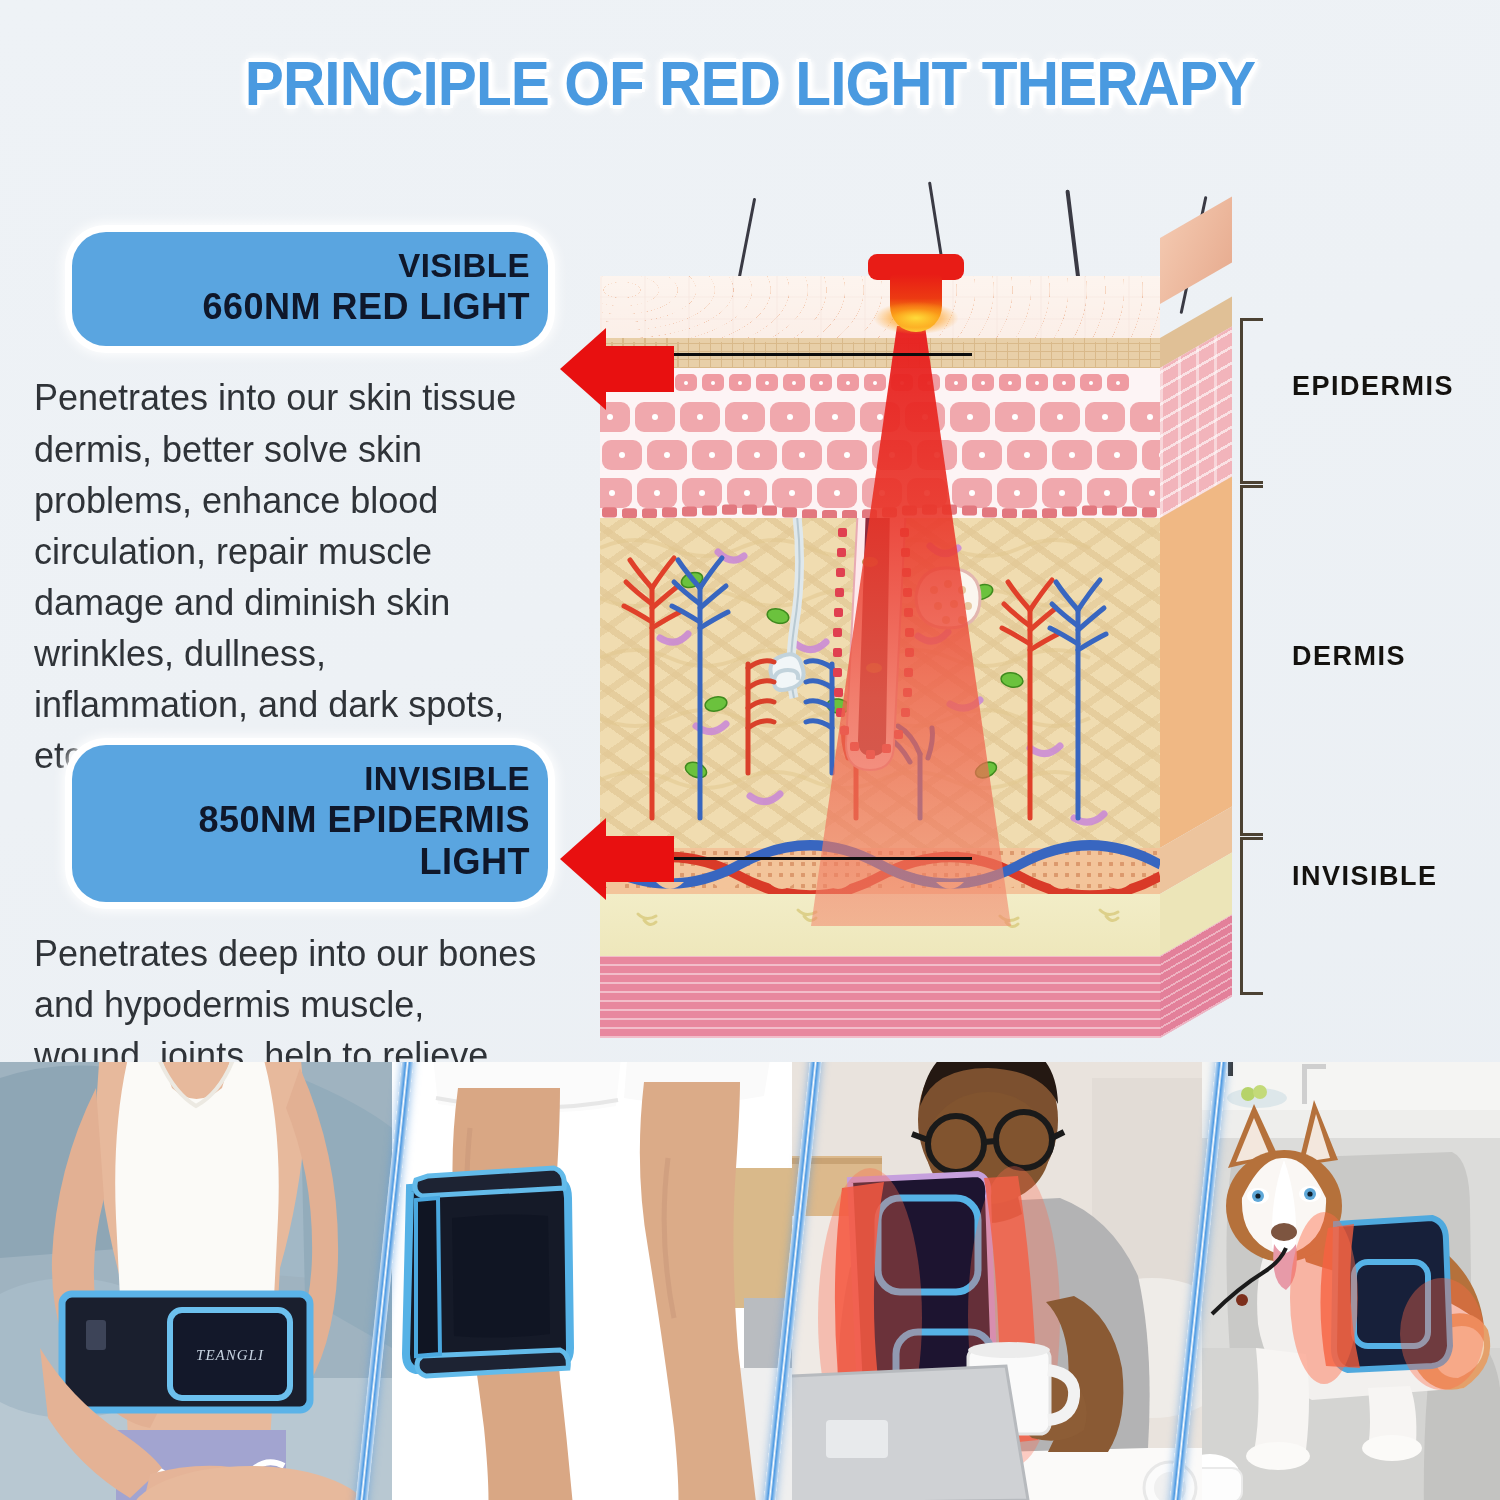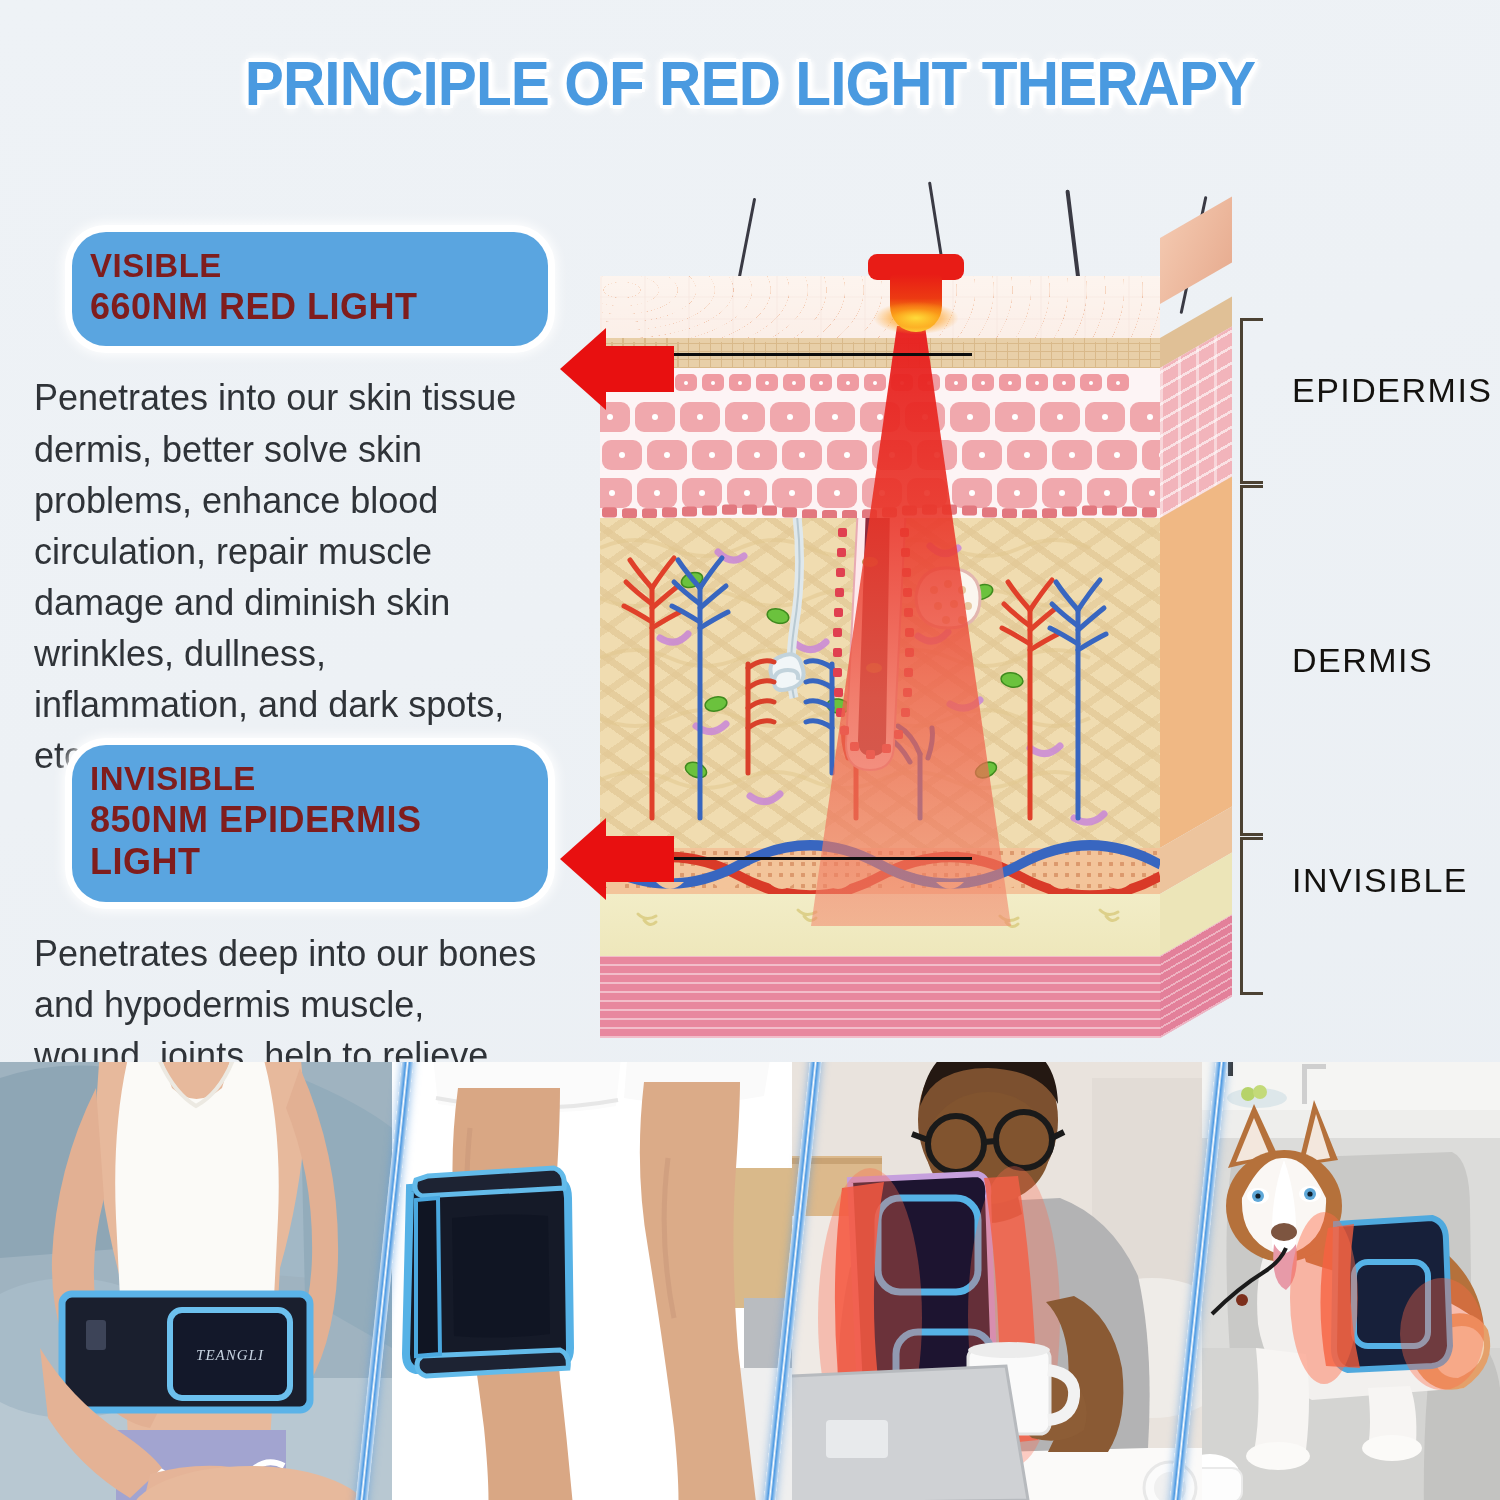--- a/index.html
+++ b/index.html
@@ -26,22 +26,22 @@
       -6px 0 6px #fff, 6px 0 6px #fff, 0 6px 8px #fff, 0 -6px 8px #fff;
   }
 
   
   .block{position:absolute;left:28px;width:520px;}
   .block.one{top:232px;}
   .block.two{top:745px;}
 
   .badge{
     background:#5aa5e0;border-radius:34px;
-    padding:15px 18px 18px;text-align:left;
-    color:#7f1d1d;font-weight:700;
+    padding:15px 18px 18px;text-align:right;
+    color:#0f172a;font-weight:700;
     box-shadow:0 0 0 7px #ffffff, 0 0 12px 9px rgba(255,255,255,0.95);
     margin-left:44px;
   }
   .badge .l1{font-size:33px;line-height:1.18;letter-spacing:0.5px;}
   .badge .l2{font-size:36px;line-height:1.18;letter-spacing:0.5px;}
 
   .body-text{
     margin-top:26px;padding-left:6px;
     font-size:36px;line-height:1.42;color:#2f3338;
     font-weight:400;
@@ -131,21 +131,21 @@
   .hair{position:absolute;background:#3a3a44;border-radius:2px;}
 
   
   .leader{position:absolute;height:3px;background:#0d0d0d;}
   .arrow{position:absolute;width:0;height:0;}
   .arrow .tail{position:absolute;background:#e81010;}
   .arrow .head{position:absolute;width:0;height:0;border-style:solid;}
 
   
   .bracket{position:absolute;border:3px solid #4c4233;border-right:none;width:20px;}
-  .lbl{position:absolute;font-size:34px;letter-spacing:1.5px;color:#14120f;font-weight:400;text-align:center;}
+  .lbl{position:absolute;font-size:27px;letter-spacing:1.5px;color:#14120f;font-weight:700;text-align:center;}
 
   
   .strip{position:absolute;left:0;top:1062px;width:1500px;height:438px;overflow:hidden;background:#fff;}
   .pane{position:absolute;top:-14px;height:470px;overflow:hidden;}
   .pane .inner{position:absolute;inset:0;}
   .divider{position:absolute;top:-30px;height:510px;width:12px;
      background:linear-gradient(90deg,#cfe2f4 0%,#4e9ae2 35%,#ffffff 50%,#4e9ae2 65%,#cfe2f4 100%);
      transform:skewX(-6deg);box-shadow:0 0 9px rgba(80,150,220,.6);}
   .top-edge{position:absolute;left:0;top:0;width:1500px;height:7px;background:linear-gradient(180deg,#3f8fdc,#bcd9f2);}
 </style>

